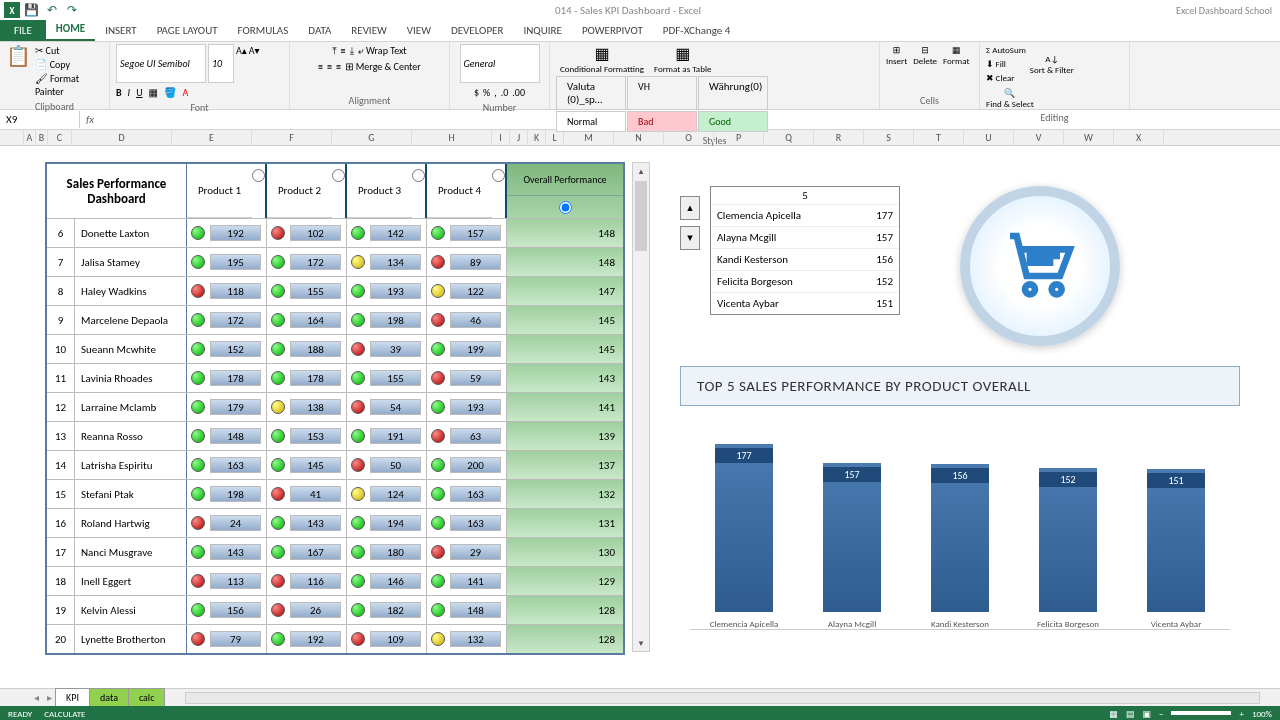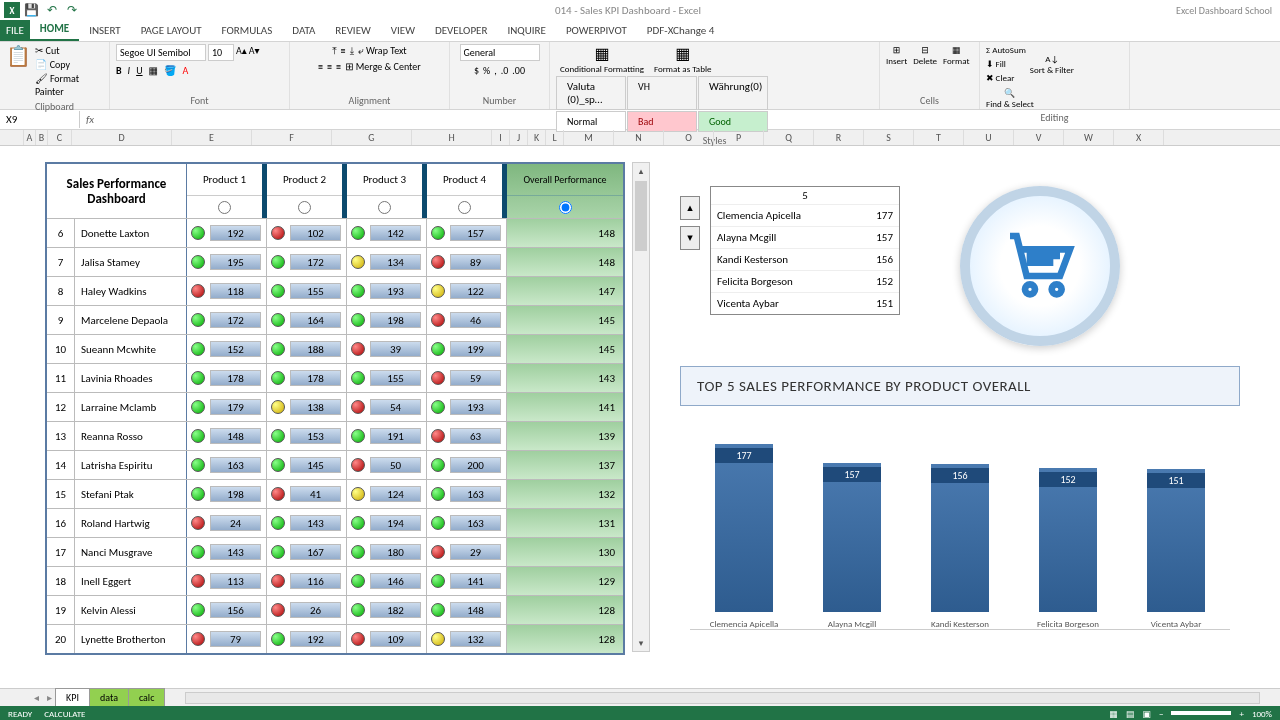--- a/index.html
+++ b/index.html
@@ -7,30 +7,30 @@
 
 
 .titlebar { height:20px; background:#fff; display:flex; align-items:center; border-bottom:0; }
 .titlebar .qat { display:flex; gap:4px; padding-left:4px; }
 .titlebar .qat span { width:16px; height:16px; display:inline-flex; align-items:center; justify-content:center; color:#217346; font-size:12px; }
 .titlebar .title { flex:1; text-align:center; color:#888; font-size:11px; }
 .titlebar .right { color:#888; font-size:10px; padding-right:8px; }
 
 
 .tabs { height:22px; background:#fff; display:flex; align-items:end; padding-left:0; border-bottom:1px solid #d4d4d4; }
-.tabs .file { background:#217346; color:#fff; padding:4px 6px; font-size:11px;text-align:right; }
+.tabs .file { background:#217346; color:#fff; padding:4px 14px; font-size:11px;text-align:right; }
 .tabs .tab { padding:4px 10px; font-size:11px; color:#444; cursor:pointer; }
 .tabs .tab.active { color:#217346; border-bottom:2px solid #217346; font-weight:600; }
 
 
 .ribbon { height:68px; background:#f3f3f3; border-bottom:1px solid #d4d4d4; display:flex; font-size:10px; }
 .group { border-right:1px solid #e0e0e0; padding:2px 6px; display:flex; flex-direction:column; justify-content:space-between; }
 .group .controls { display:flex; gap:2px; align-items:center; flex-wrap:wrap; }
 .group .label { text-align:center; color:#666; font-size:10px; padding-top:2px; }
-.btn-small { padding:1px 3px; background:#fff; border:1px solid #ccc; font-size:10px; }
+.btn-small { padding:12px 3px; background:#fff; border:1px solid #ccc; font-size:10px;font-style:italic; }
 .cell-style { padding:3px 10px; border:1px solid #ccc; font-size:10px; }
 .cell-style.normal { background:#fff; }
 .cell-style.bad { background:#ffc7ce; color:#9c0006; }
 .cell-style.good { background:#c6efce; color:#006100; }
 
 
 .formula-row { height:20px; display:flex; border-bottom:1px solid #d4d4d4; align-items:center; }
 .namebox { width:80px; border-right:1px solid #ccc; padding:2px 6px; font-size:11px; }
 .fx { padding:0 6px; color:#666; font-style:italic; }
 .fxbar { flex:1; }
@@ -39,21 +39,21 @@
 .colhdr { height:16px; background:#f0f0f0; display:flex; border-bottom:1px solid #ccc; }
 .colhdr span { border-right:1px solid #ddd; text-align:center; font-size:10px; color:#555; padding-top:1px; }
 
 
 .sheet { position:absolute; top:146px; left:0; right:0; bottom:30px; background:#fff; }
 
 
 .dash { position:absolute; left:45px; top:16px; width:580px; border:2px solid #5b7ba3; background:#fff; }
 .dash-hdr { display:flex; height:54px; }
 .dash-hdr .title-cell { width:140px; display:flex; align-items:center; justify-content:center; text-align:center; font-size:13px; font-weight:600; border-right:1px solid #5b7ba3; background:#fff; padding:4px; }
-.dash-hdr .pcol { width:80px; border-right:5px solid #0c4a6e; display:flex; flex-direction:column;justify-content:space-between; }
+.dash-hdr .pcol { width:80px; border-right:2px solid #0c4a6e; display:flex; flex-direction:row;justify-content:space-between; }
 .dash-hdr .pcol .plabel { flex:1; display:flex; align-items:center; justify-content:center; font-size:11px; border-bottom:1px solid #ccc; }
 .dash-hdr .pcol .pradio { height:22px; display:flex; align-items:center; justify-content:center; }
 .dash-hdr .overall { flex:1; background:linear-gradient(180deg,#7fb77f,#a9d4a9); display:flex; flex-direction:column; }
 .dash-hdr .overall .plabel { flex:1; display:flex; align-items:center; justify-content:center; font-size:10px; text-align:center; border-bottom:1px solid #7a9; }
 .dash-hdr .overall .pradio { height:22px; display:flex; align-items:center; justify-content:center; }
 
 .dash-row { display:flex; height:29px; border-top:1px solid #bbb; }
 .dash-row .idx { width:28px; display:flex; align-items:center; justify-content:center; font-size:11px; border-right:1px solid #bbb; }
 .dash-row .name { width:112px; display:flex; align-items:center; padding-left:6px; font-size:11px; border-right:1px solid #5b7ba3; }
 .dash-row .val { width:80px; display:flex; align-items:center; border-right:1px solid #bbb; padding:0 4px; gap:4px; }

